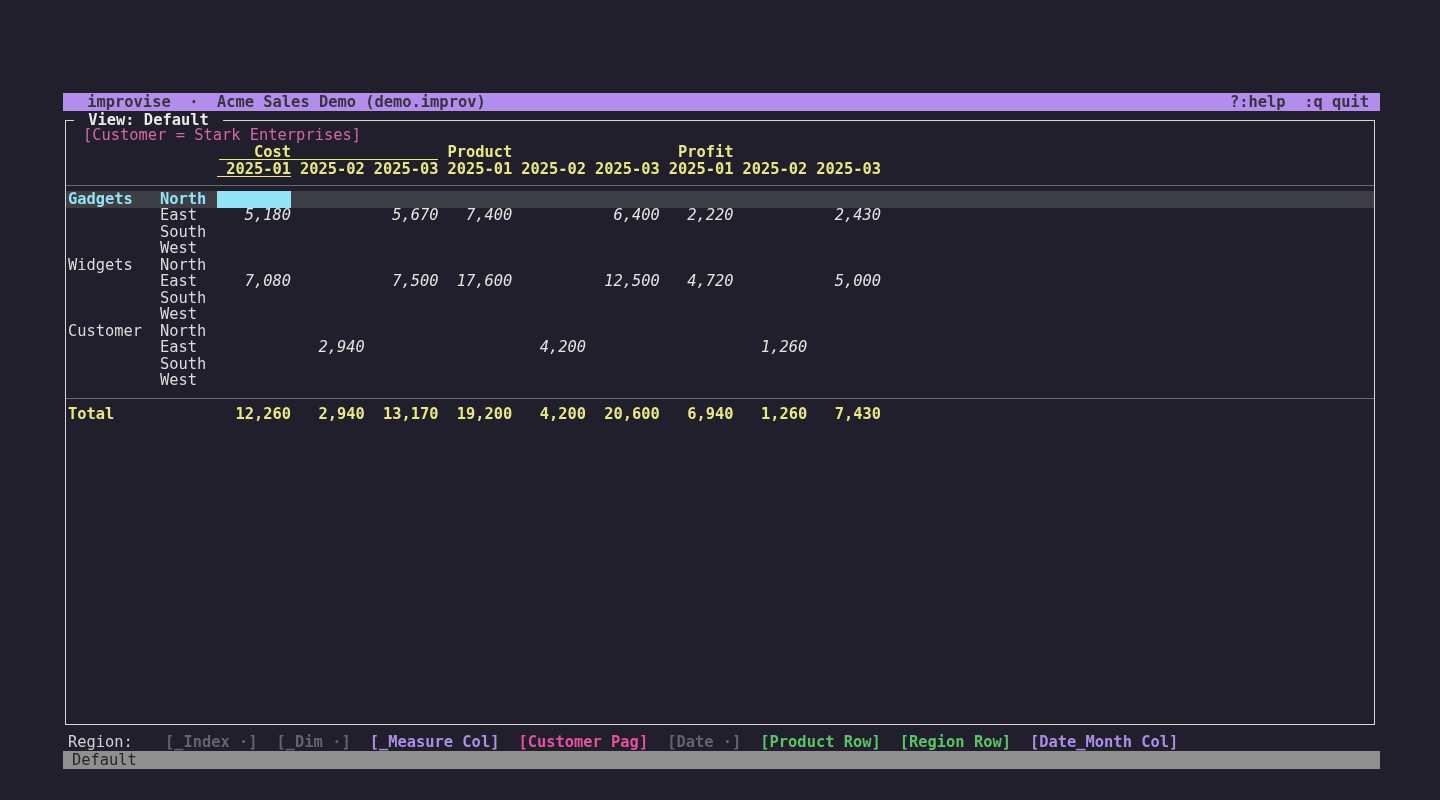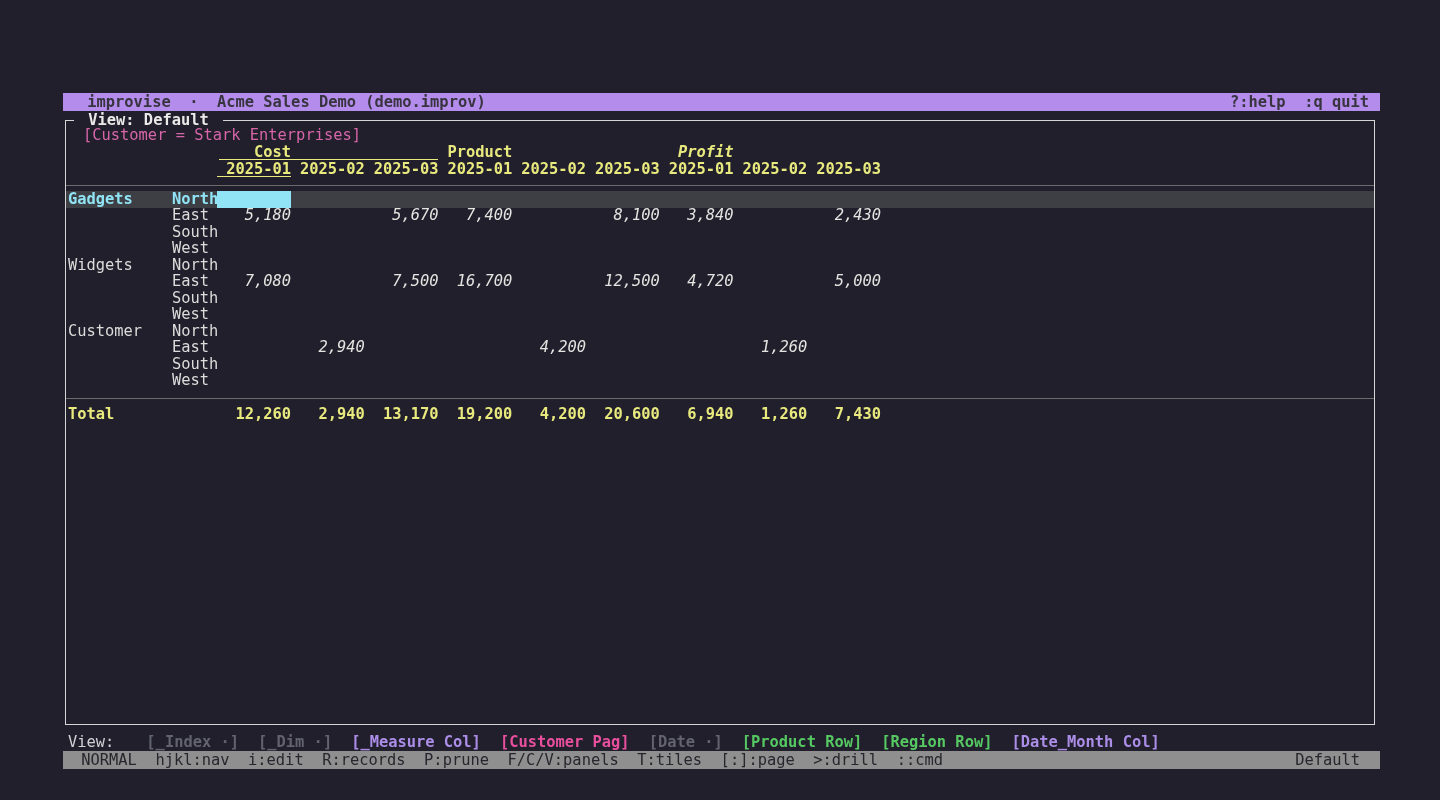--- a/index.html
+++ b/index.html
@@ -50,21 +50,21 @@
   }
 
   .hsep { position: absolute; left: 0; width: 100%; height: 1px; background: #6b6b6b; }
   .sep1 { top: 63.5px; }
   .sep2 { top: 277px; }
 
   .rows { position: absolute; left: 0; top: 70px; width: 100%; }
   .trow { position: absolute; left: 0; width: 100%; height: 16.5px; }
   .trow.sel { background: #3e3f44; text-align: center; }
   .prod { position: absolute; left: 2px; white-space: pre; }
-  .reg  { position: absolute; left: 106px; white-space: pre; }
+  .reg  { position: absolute; left: 94px; white-space: pre; }
   .trow.sel .prod, .trow.sel .reg { color: #90e4f5; font-weight: bold; }
   .val { font-style: italic; color: #e4e4e0; }
   .cursor-cell { background: #90e4f5; }
 
   .trow.total { position: absolute; top: 285px; color: #e9ea7e; font-weight: bold; }
   .trow.total .prod { color: #e9ea7e; }
   .trow.total .cell { color: #e9ea7e; font-style: normal; }
 
   
   .tiles-row {
@@ -93,21 +93,21 @@
     <span class="pre">?:help  :q quit</span>
   </header>
 
   <section class="main-box">
     <span class="box-label"> View: Default </span>
     <div class="box-content">
       <div class="filter-line">[Customer = Stark Enterprises]</div>
       <div class="measure-row">
           <span class="cell head" style="left: 151px;">Cost</span>
           <span class="cell head" style="left: 372.25px;">Product</span>
-          <span class="cell head" style="left: 593.5px; font-style: italic;">Profit</span>
+          <span class="cell head" style="left: 593.5px;">Profit</span>
         </div>
       <div class="measure-underline"></div>
       <div class="month-row">
           <span class="cell head cursor-col" style="left: 151px;">2025-01</span>
           <span class="cell head" style="left: 224.75px;">2025-02</span>
           <span class="cell head" style="left: 298.5px;">2025-03</span>
           <span class="cell head" style="left: 372.25px;">2025-01</span>
           <span class="cell head" style="left: 446px;">2025-02</span>
           <span class="cell head" style="left: 519.75px;">2025-03</span>
           <span class="cell head" style="left: 593.5px;">2025-01</span>
@@ -130,22 +130,22 @@
             <span class="cell val" style="left: 741px;"></span>
           </div>
           <div class="trow" style="top: 16.45px;">
             <span class="prod pre"></span>
             <span class="reg pre">East</span>
             <span class="cell val" style="left: 151px;">5,180</span>
             <span class="cell val" style="left: 224.75px;"></span>
             <span class="cell val" style="left: 298.5px;">5,670</span>
             <span class="cell val" style="left: 372.25px;">7,400</span>
             <span class="cell val" style="left: 446px;"></span>
-            <span class="cell val" style="left: 519.75px;">8,100</span>
-            <span class="cell val" style="left: 593.5px;">3,840</span>
+            <span class="cell val" style="left: 519.75px;">6,400</span>
+            <span class="cell val" style="left: 593.5px;">2,220</span>
             <span class="cell val" style="left: 667.25px;"></span>
             <span class="cell val" style="left: 741px;">2,430</span>
           </div>
           <div class="trow" style="top: 32.9px;">
             <span class="prod pre"></span>
             <span class="reg pre">South</span>
             <span class="cell val" style="left: 151px;"></span>
             <span class="cell val" style="left: 224.75px;"></span>
             <span class="cell val" style="left: 298.5px;"></span>
             <span class="cell val" style="left: 372.25px;"></span>
@@ -180,21 +180,21 @@
             <span class="cell val" style="left: 593.5px;"></span>
             <span class="cell val" style="left: 667.25px;"></span>
             <span class="cell val" style="left: 741px;"></span>
           </div>
           <div class="trow" style="top: 82.25px;">
             <span class="prod pre"></span>
             <span class="reg pre">East</span>
             <span class="cell val" style="left: 151px;">7,080</span>
             <span class="cell val" style="left: 224.75px;"></span>
             <span class="cell val" style="left: 298.5px;">7,500</span>
-            <span class="cell val" style="left: 372.25px;">16,700</span>
+            <span class="cell val" style="left: 372.25px;">17,600</span>
             <span class="cell val" style="left: 446px;"></span>
             <span class="cell val" style="left: 519.75px;">12,500</span>
             <span class="cell val" style="left: 593.5px;">4,720</span>
             <span class="cell val" style="left: 667.25px;"></span>
             <span class="cell val" style="left: 741px;">5,000</span>
           </div>
           <div class="trow" style="top: 98.7px;">
             <span class="prod pre"></span>
             <span class="reg pre">South</span>
             <span class="cell val" style="left: 151px;"></span>
@@ -283,21 +283,20 @@
           <span class="cell" style="left: 446px;">4,200</span>
           <span class="cell" style="left: 519.75px;">20,600</span>
           <span class="cell" style="left: 593.5px;">6,940</span>
           <span class="cell" style="left: 667.25px;">1,260</span>
           <span class="cell" style="left: 741px;">7,430</span>
         </div>
     </div>
   </section>
 
   <div class="tiles-row">
-    <span class="tiles-label">View:</span>
+    <span class="tiles-label">Region:</span>
   <span class="tile" style="color: rgb(98, 99, 110);">[_Index ·]</span><span class="tile" style="color: rgb(98, 99, 110);">[_Dim ·]</span><span class="tile" style="color: rgb(172, 142, 232);">[_Measure Col]</span><span class="tile" style="color: rgb(232, 80, 158);">[Customer Pag]</span><span class="tile" style="color: rgb(98, 99, 110);">[Date ·]</span><span class="tile" style="color: rgb(85, 200, 98);">[Product Row]</span><span class="tile" style="color: rgb(85, 200, 98);">[Region Row]</span><span class="tile" style="color: rgb(172, 142, 232);">[Date_Month Col]</span></div>
 
   <footer class="statusbar">
-    <span class="pre"> NORMAL  hjkl:nav  i:edit  R:records  P:prune  F/C/V:panels  T:tiles  [:]:page  &gt;:drill  ::cmd</span>
     <span class="pre">Default</span>
   </footer>
 
 </div>
 
 </body></html>

